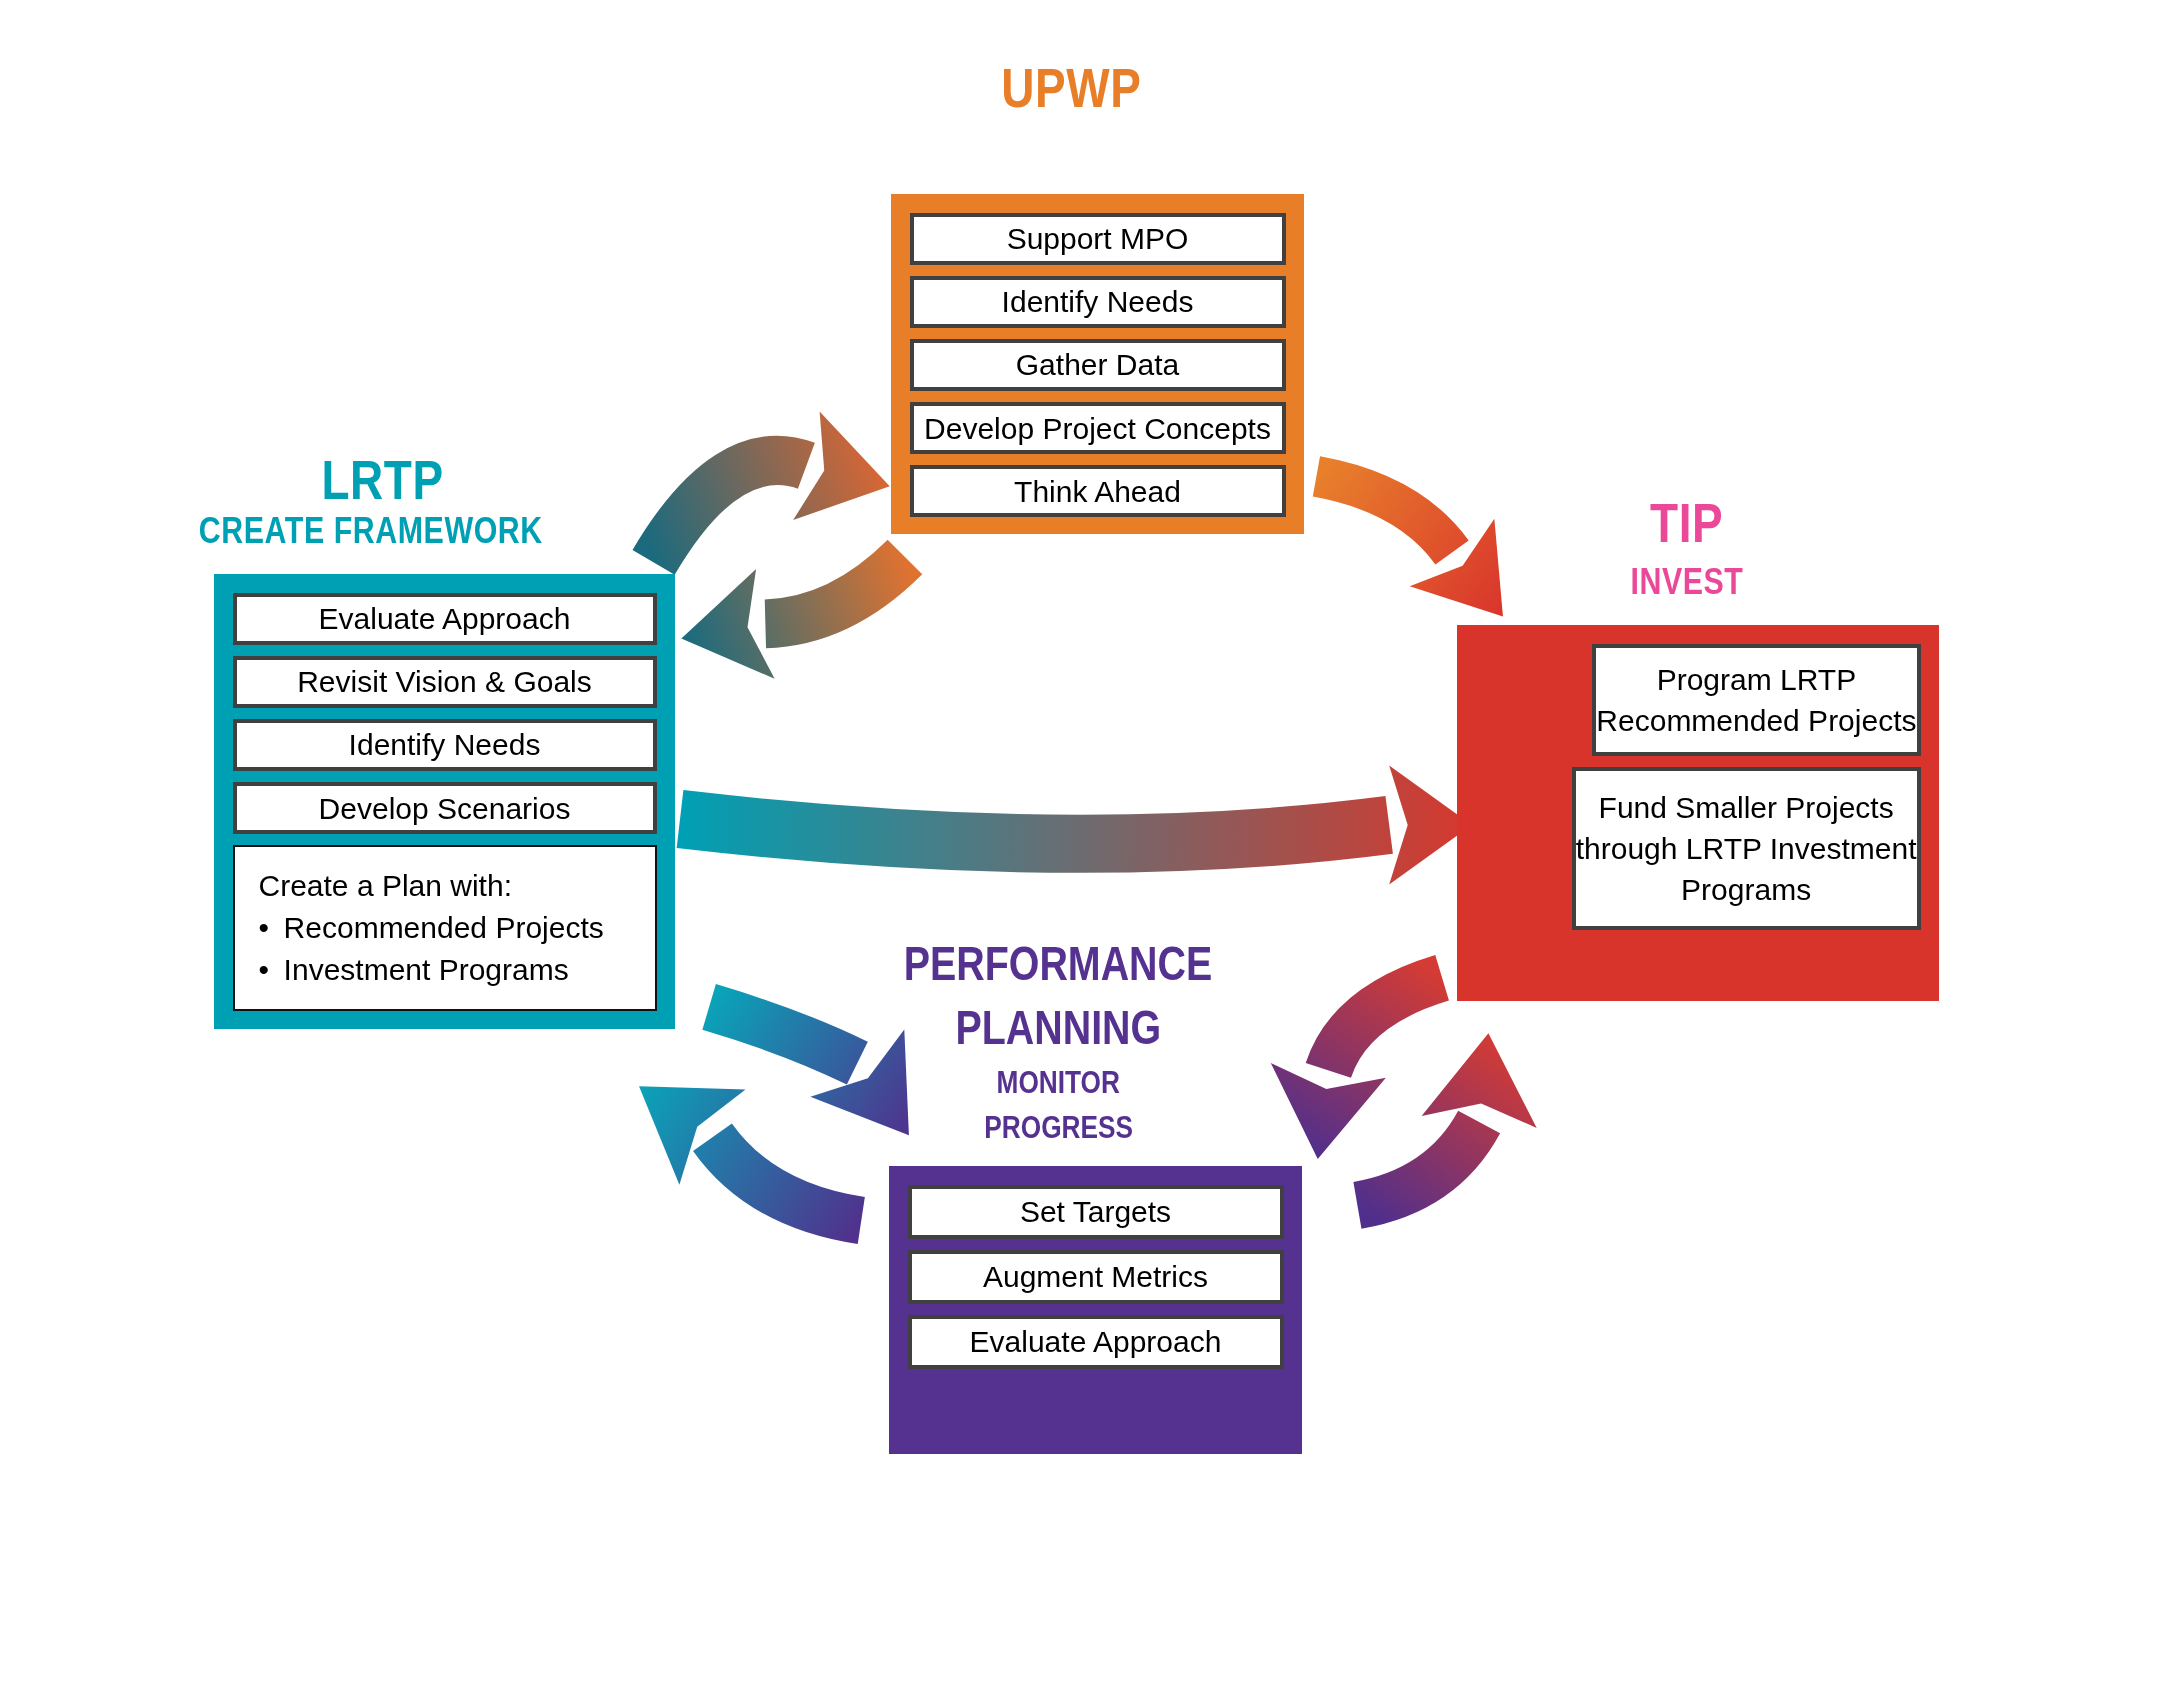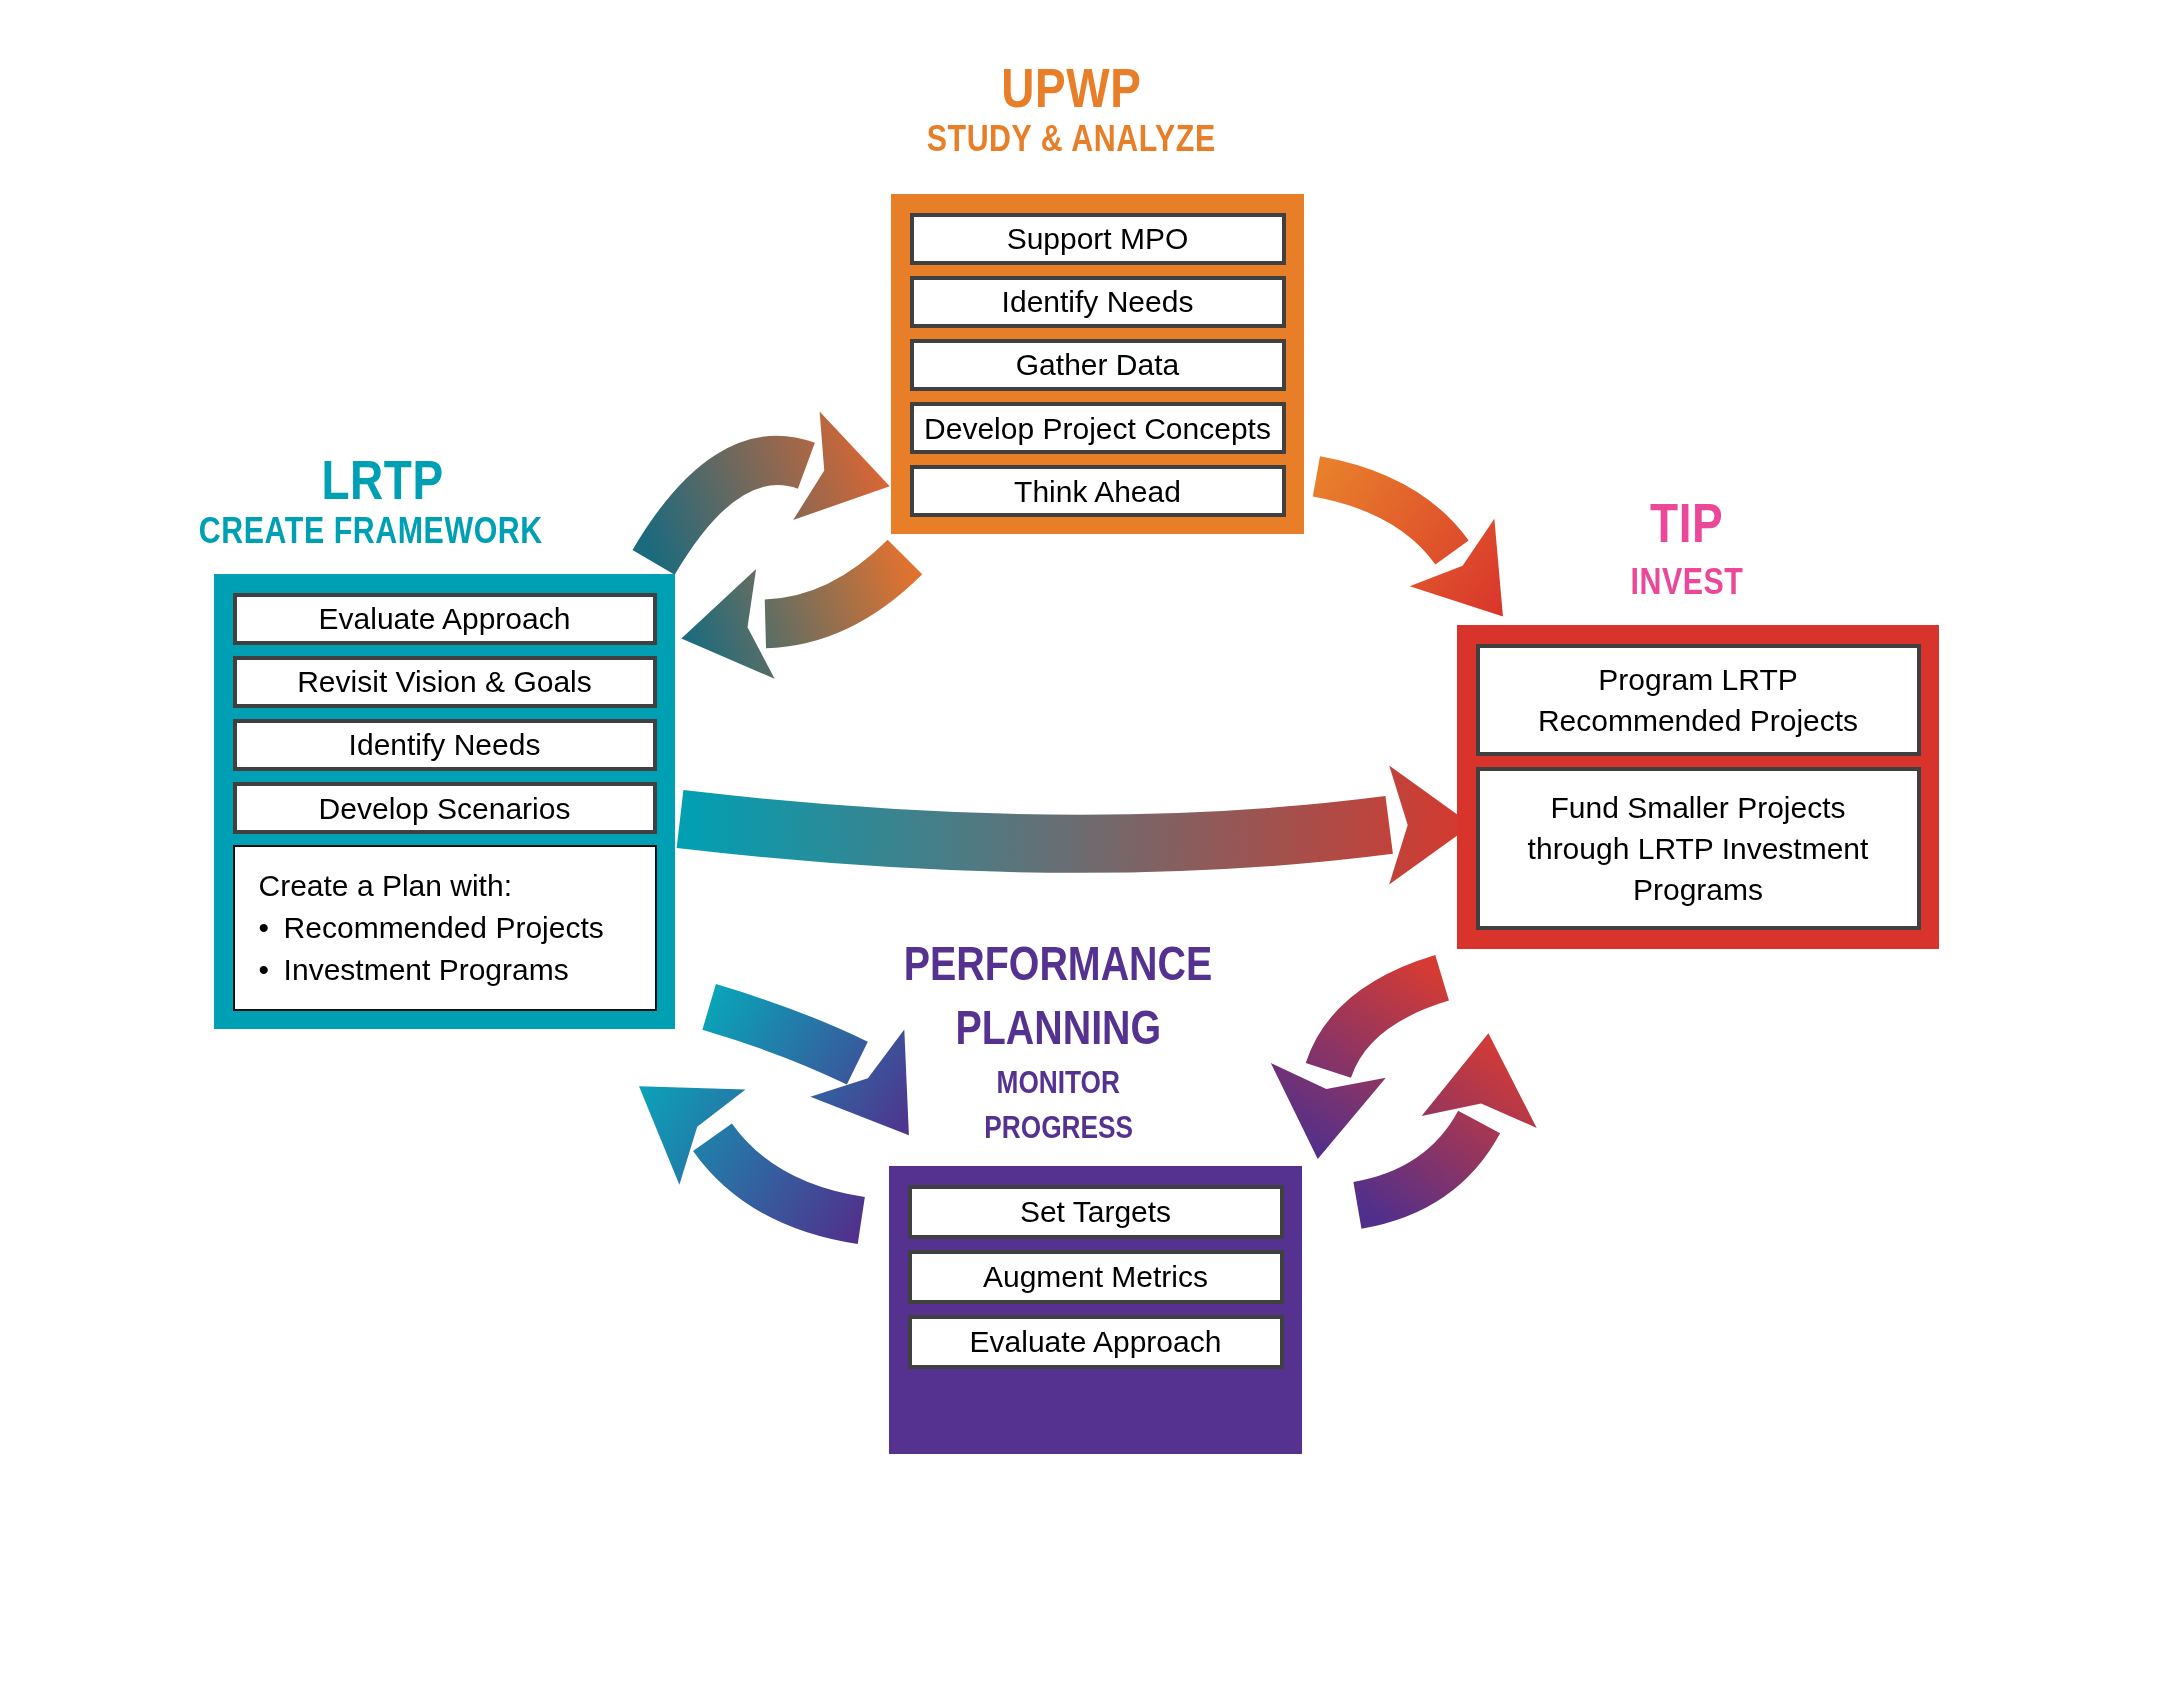--- a/index.html
+++ b/index.html
@@ -24,21 +24,21 @@
   .tip-c  { color: #ec4899; }
 
   .pp-titles { position: absolute; left: 786px; top: 932px; width: 545px; text-align: center; z-index: 2; }
   .pp-titles .t { font-size: 48px; font-weight: bold; line-height: 64px; color: #55328F; white-space: nowrap; }
   .pp-titles .s { font-size: 32px; font-weight: bold; line-height: 45px; color: #55328F; white-space: nowrap; }
 
   
   .sec-box { position: absolute; display: flex; flex-direction: column; gap: 11.2px; padding: 18.5px; z-index: 2; }
   .upwp-box { background: #E87E27; left: 891px; top: 194px;  width: 413px; height: 340px; }
   .lrtp-box { background: #00A0B4; left: 214px;  top: 574px;  width: 461px; height: 455px; }
-  .tip-box  { background: #D9342C; left: 1457px; top: 625px;  width: 482px; height: 324px; }
+  .tip-box  { background: #D9342C; left: 1457px; top: 625px;  width: 482px; height: 376px; align-items: flex-end; }
   .perf-box { background: #55328F; left: 889px; top: 1166px; width: 413px; height: 288px; }
 
   .row {
     background: #ffffff;
     border: 4px solid #404040;
     display: flex;
     align-items: center;
     justify-content: center;
     text-align: center;
     font-size: 30px;
@@ -145,23 +145,20 @@
 
     <g>
       <path d="M 1302 1845 Q 1150 1822 1077 1719" fill="none" stroke="url(#g8)" stroke-width="72"></path>
       <polygon points="966,1642 1127,1647 1054,1703 1027,1791" fill="url(#g8)"></polygon>
     </g>
   </svg>
 
   <div class="title-line sec-title upwp-c" style="left:799px; top:58px; width:545px;">
     <span class="cond">UPWP</span>
   </div>
-  <div class="title-line sec-sub upwp-c" style="left:799px; top:116px; width:545px;">
-    <span class="cond">STUDY &amp; ANALYZE</span>
-  </div>
   <div class="sec-box upwp-box">
     <div class="row h78">Support MPO</div>
     <div class="row h78">Identify Needs</div>
     <div class="row h78">Gather Data</div>
     <div class="row h78">Develop Project Concepts</div>
     <div class="row h78">Think Ahead</div>
   </div>
 
   <div class="title-line sec-title lrtp-c" style="left:110px; top:450px; width:545px;">
     <span class="cond">LRTP</span>

